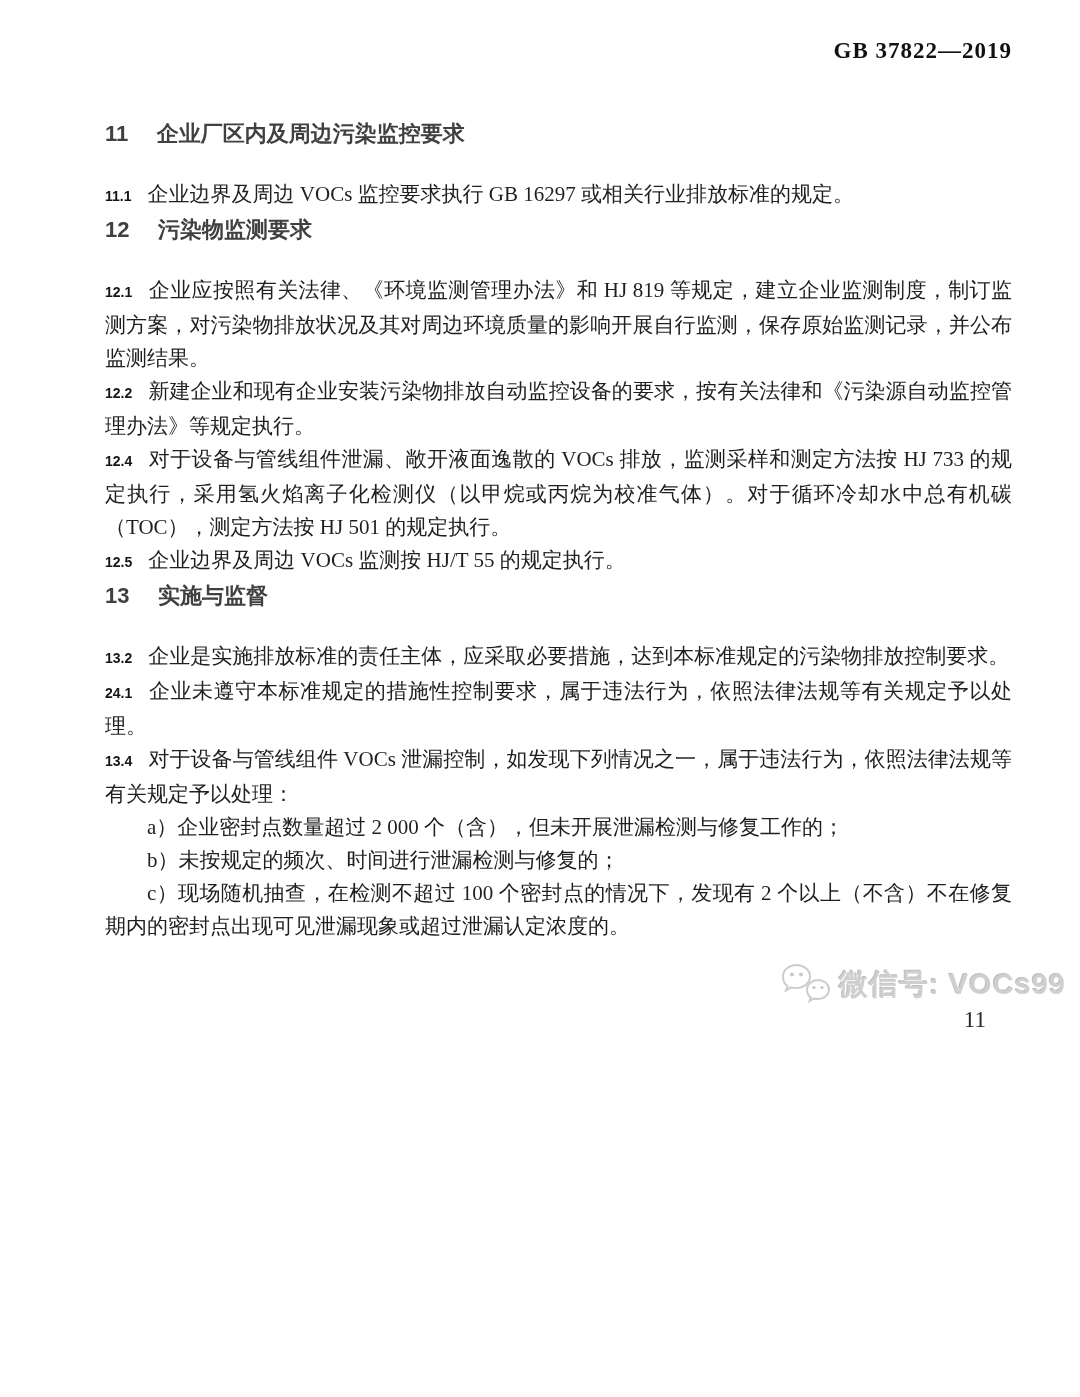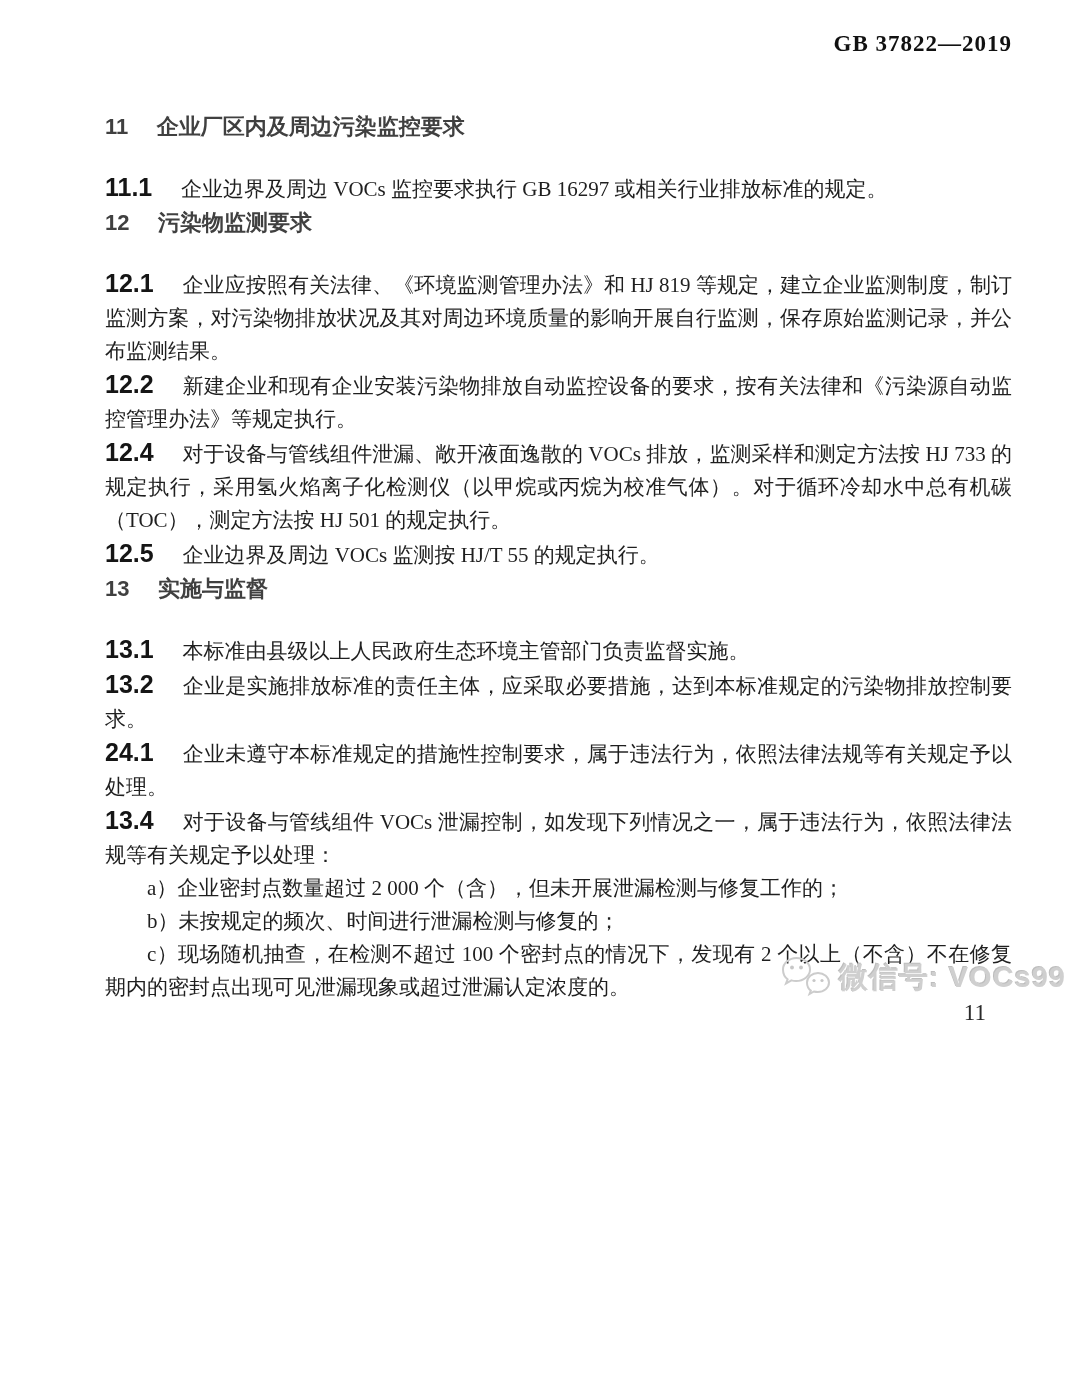--- a/index.html
+++ b/index.html
@@ -4,21 +4,21 @@
 <style>
   html, body {
     margin: 0;
     padding: 0;
     background: #ffffff;
   }
   .page {
     position: relative;
     width: 1080px;
     height: 1032px;
-    margin: 5px auto;
+    margin: 12px auto;
     background: #ffffff;
     overflow: hidden;
     box-sizing: border-box;
     padding: 22px 68px 0 105px;
     color: #1f1f1f;
     font-family: "Liberation Serif", "DejaVu Serif", serif;
     font-size: 21px;
     line-height: 33px;
   }
   .doc-header {
@@ -40,21 +40,21 @@
   }
   .sec-h:first-of-type { margin-top: 0; }
   .sec-num { margin-right: 1.3em; }
   .clause {
     margin: 0;
     text-align: justify;
   }
   .cnum {
     font-family: "Liberation Sans", "DejaVu Sans", sans-serif;
     font-weight: bold;
-    font-size: 25px;
+    font-size: 14px;
     margin-right: 1.15em;
     color: #151515;
   }
   .subitem {
     margin: 0;
     text-align: justify;
     text-indent: 2em;
   }
   .watermark {
     position: absolute;
@@ -116,23 +116,20 @@
       <p class="clause">
         <span class="cnum">12.5</span><span>企业边界及周边 VOCs 监测按 HJ/T 55 的规定执行。</span>
       </p>
     </section>
 
     <section>
       <h2 class="sec-h">
         <span class="sec-num">13</span><span>实施与监督</span>
       </h2>
       <p class="clause">
-        <span class="cnum">13.1</span><span>本标准由县级以上人民政府生态环境主管部门负责监督实施。</span>
-      </p>
-      <p class="clause">
         <span class="cnum">13.2</span><span>企业是实施排放标准的责任主体，应采取必要措施，达到本标准规定的污染物排放控制要求。</span>
       </p>
       <p class="clause">
         <span class="cnum">24.1</span><span>企业未遵守本标准规定的措施性控制要求，属于违法行为，依照法律法规等有关规定予以处理。</span>
       </p>
       <p class="clause">
         <span class="cnum">13.4</span><span>对于设备与管线组件 VOCs 泄漏控制，如发现下列情况之一，属于违法行为，依照法律法规等有关规定予以处理：</span>
       </p>
       <p class="subitem">a）企业密封点数量超过 2 000 个（含），但未开展泄漏检测与修复工作的；</p>
       <p class="subitem">b）未按规定的频次、时间进行泄漏检测与修复的；</p>

